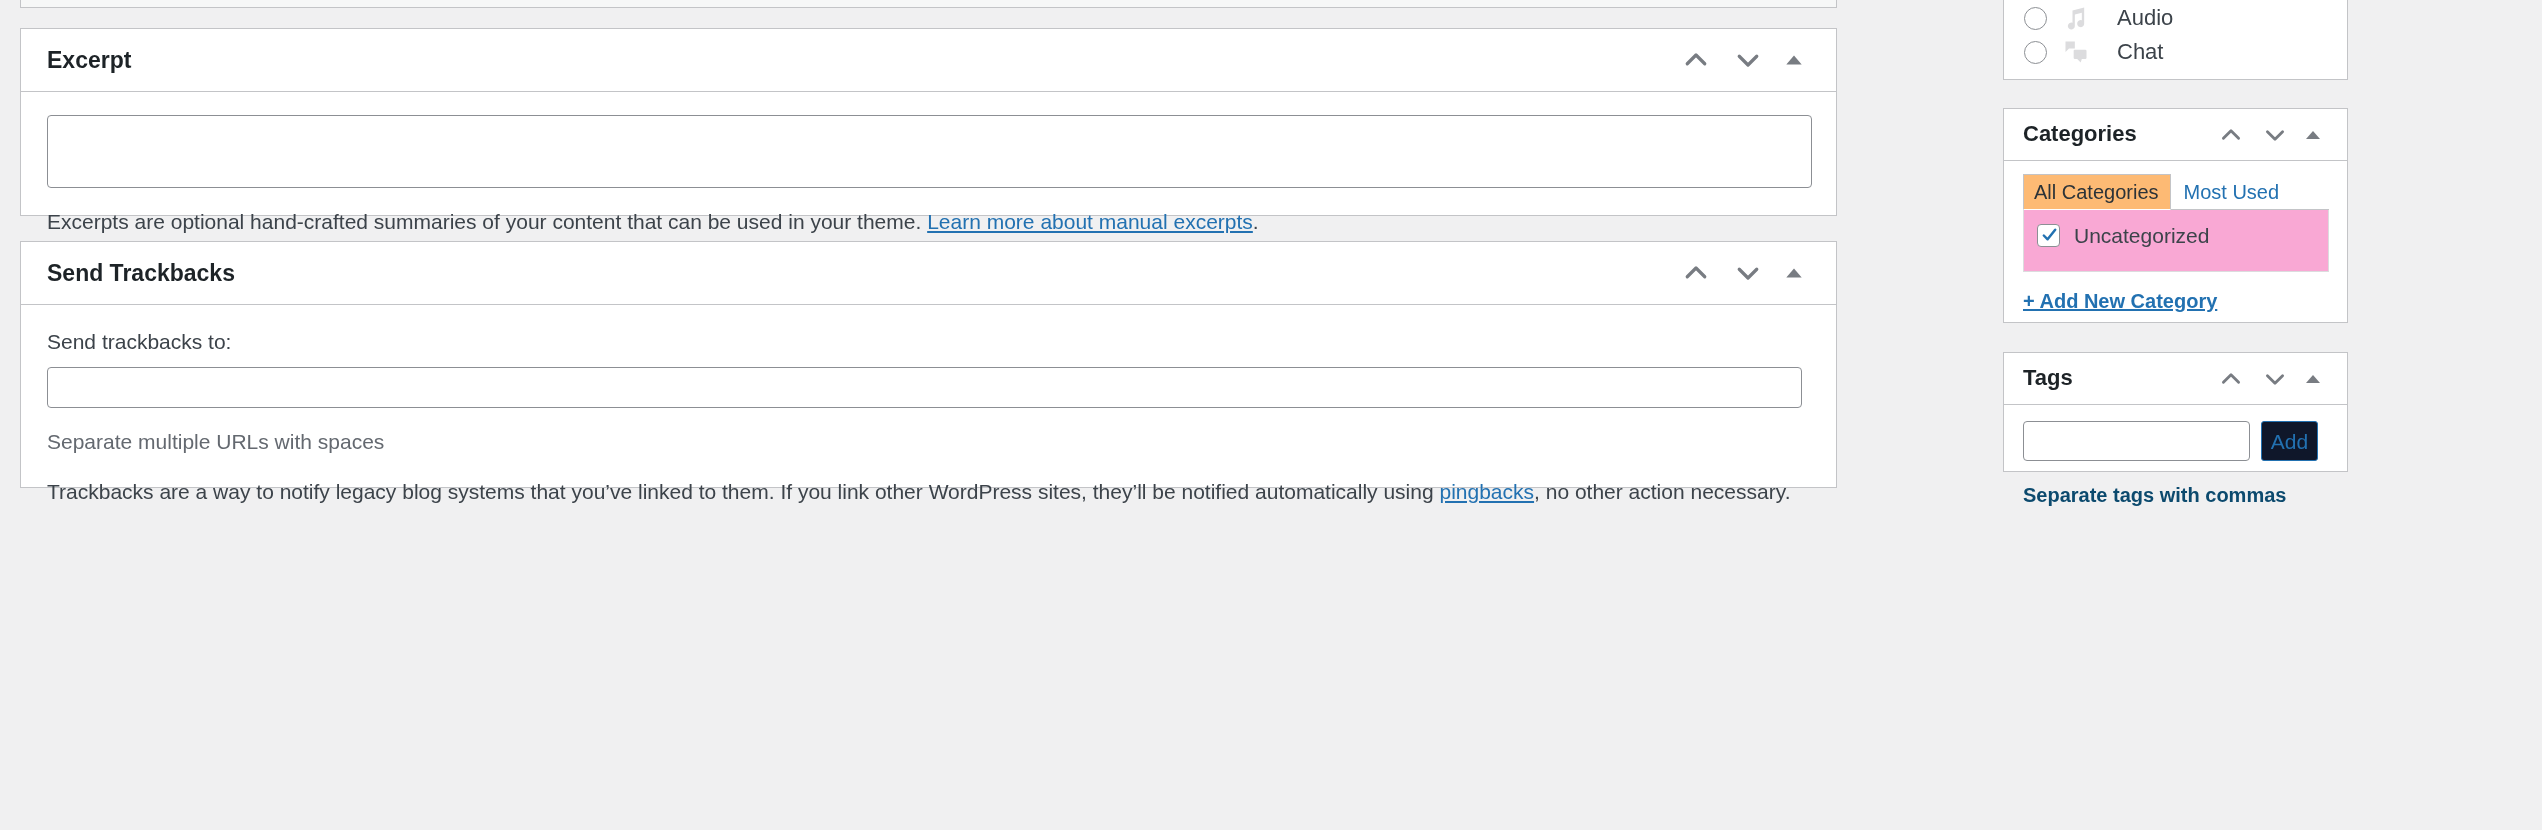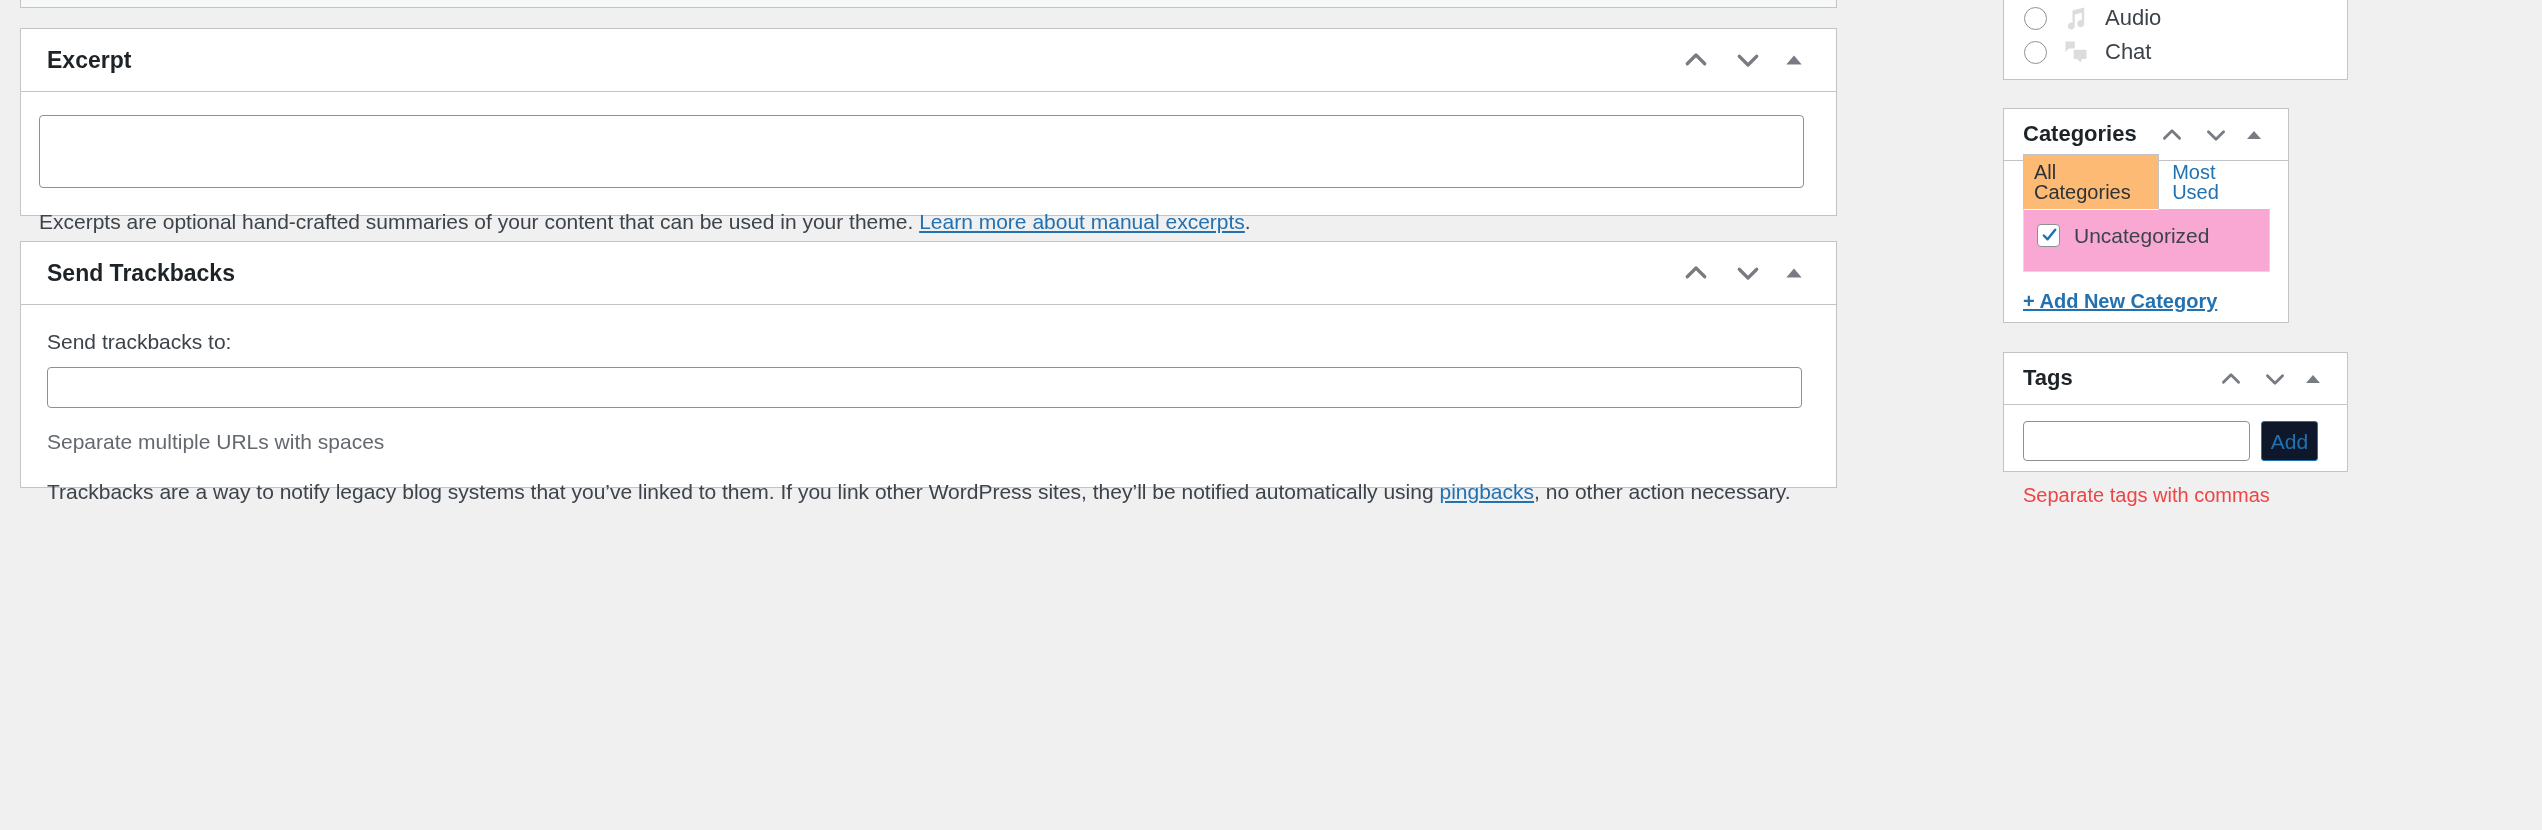--- a/index.html
+++ b/index.html
@@ -71,21 +71,21 @@
     top: 28px;
     width: 1817px;
     height: 188px;
   }
   #excerpt-panel .postbox-header {
     height: 63px;
     padding: 0 22px 0 26px;
     gap: 43px;
   }
   #excerpt-body {
-    padding: 23px 26px 0 18px;
+    padding: 23px 26px 0 26px;
   }
   .wp-textarea {
     width: 1765px;
     height: 73px;
     border: 1px solid #8c8f94;
     border-radius: 4px;
     background: #fff;
     font-family: "Liberation Sans", sans-serif;
     font-size: 22px;
     color: #2c3338;
@@ -191,26 +191,27 @@
     margin-right: 15px;
     color: #dcdcde;
     display: flex;
     align-items: center;
   }
   .fmt-icon svg { display: block; }
   .format-label {
     font-size: 22px;
     color: #3c434a;
     line-height: 1;
+    margin-left: 12px;
   }
 
   #categories-panel {
     left: 2003px;
     top: 108px;
-    width: 286px;
+    width: 345px;
     height: 215px;
   }
   #categories-panel .postbox-header,
   #tags-panel .postbox-header {
     height: 52px;
     padding: 0 18px 0 19px;
   }
   #categories-panel .postbox-title,
   #tags-panel .postbox-title {
     font-size: 22px;
@@ -318,22 +319,23 @@
     border-radius: 3px;
     background: #0f172a;
     color: #2271b1;
     font-family: "Liberation Sans", sans-serif;
     font-size: 21px;
     line-height: 1;
     cursor: pointer;
   }
   .tag-hint {
     font-size: 20px;
-    color: #ef4444;
+    color: #0c4a6e;
     margin-top: 23px;
+    font-weight: bold;
   }
 </style>
 </head>
 <body>
 
 <div class="screen">
 
   <div class="postbox" id="partial-top-panel"></div>
 
   <div class="postbox" id="excerpt-panel">

